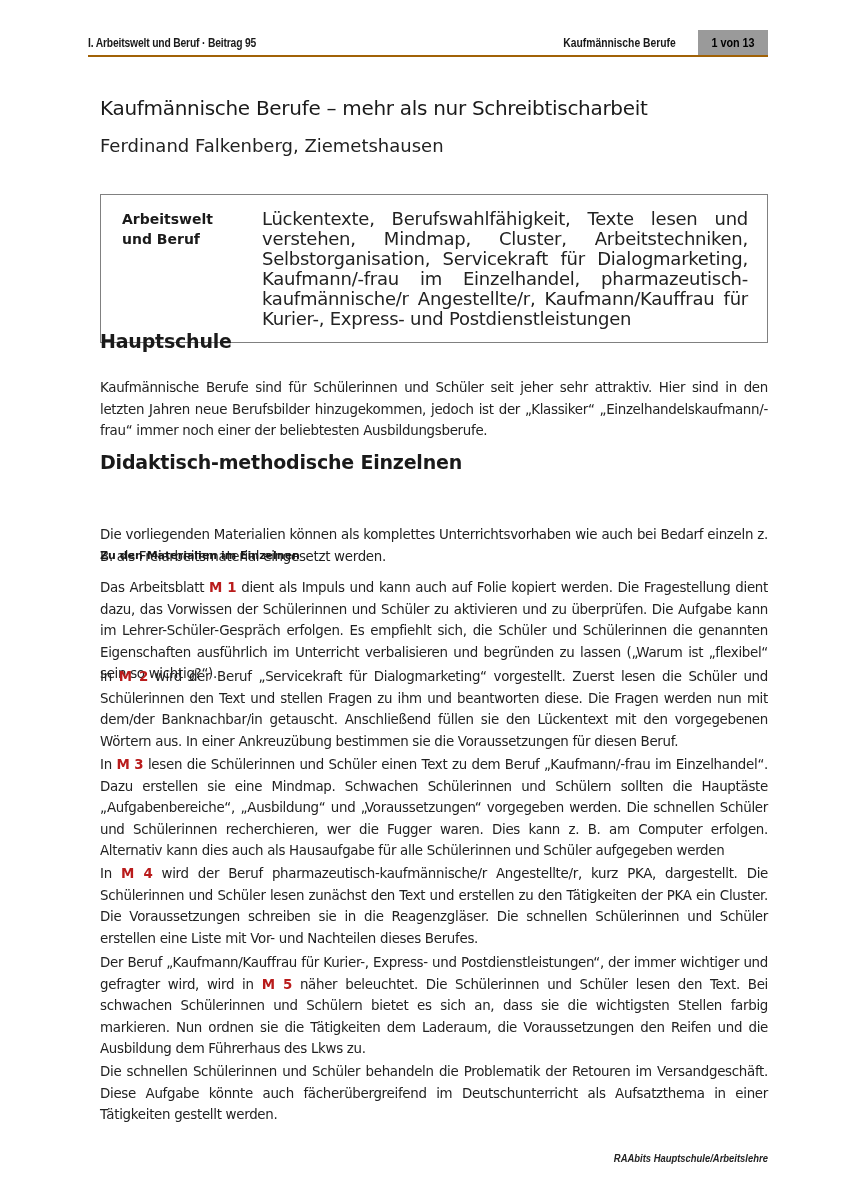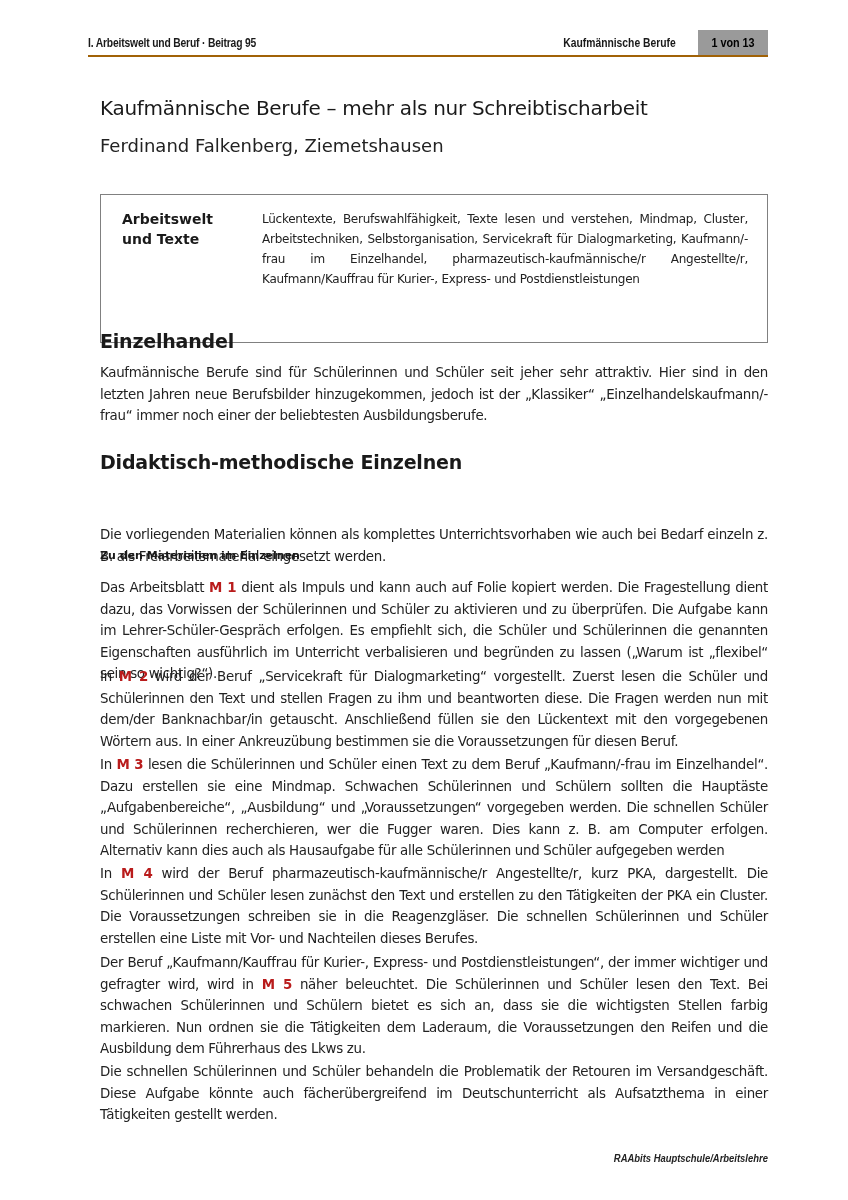--- a/index.html
+++ b/index.html
@@ -40,21 +40,21 @@
     .keyword-box {
       position: absolute; left: 100px; top: 194px; width: 668px; height: 149px;
       border: 1.5px solid #808080; box-sizing: border-box;
     }
     .kw-label {
       position: absolute; left: 21px; top: 14px;
       font-size: 14px; font-weight: bold; line-height: 20px;
     }
     .kw-text {
       position: absolute; left: 161px; top: 14px; width: 486px;
-      font-size: 12px; line-height: 20px; text-align: justify;
+      font-size: 18px; line-height: 20px; text-align: justify;
       letter-spacing: -0.25px; color: #222;
     }
     .h2 {
       position: absolute; left: 100px; font-size: 19px; font-weight: bold;
       letter-spacing: -0.2px; white-space: nowrap;
     }
     .h3 {
       position: absolute; left: 100px; font-size: 11px; font-weight: bold;
       white-space: nowrap;
     }
@@ -81,27 +81,27 @@
     <span>1 von 13</span>
   </div>
 </div>
 
 <div class="title">Kaufmännische Berufe – mehr als nur Schreibtischarbeit</div>
 <div class="author">Ferdinand Falkenberg, Ziemetshausen</div>
 
 <div class="keyword-box">
   <div class="kw-label">
     <div>Arbeitswelt</div>
-    <div>und Texte</div>
+    <div>und Beruf</div>
   </div>
   <div class="kw-text">Lückentexte, Berufswahlfähigkeit, Texte lesen und verstehen, Mindmap, Cluster, Arbeitstechniken, Selbstorganisation, Servicekraft für Dialogmarketing, Kaufmann/-frau im Einzelhandel, pharmazeutisch-kaufmännische/r Angestellte/r, Kaufmann/Kauffrau für Kurier-, Express- und Postdienstleistungen</div>
 </div>
 
-<div class="h2" style="top:330px;">Einzelhandel</div>
-<div class="para" style="top:362px;">Kaufmännische Berufe sind für Schülerinnen und Schüler seit jeher sehr attraktiv. Hier sind in den letzten Jahren neue Berufsbilder hinzugekommen, jedoch ist der „Klassiker“ „Einzelhandelskaufmann/-frau“ immer noch einer der beliebtesten Ausbildungsberufe.</div>
+<div class="h2" style="top:330px;">Hauptschule</div>
+<div class="para" style="top:377px;">Kaufmännische Berufe sind für Schülerinnen und Schüler seit jeher sehr attraktiv. Hier sind in den letzten Jahren neue Berufsbilder hinzugekommen, jedoch ist der „Klassiker“ „Einzelhandelskaufmann/-frau“ immer noch einer der beliebtesten Ausbildungsberufe.</div>
 
 <div class="h2" style="top:451px;">Didaktisch-methodische Einzelnen</div>
 <div class="para" style="top:484px;margin-top:40px;">Die vorliegenden Materialien können als komplettes Unterrichtsvorhaben wie auch bei Bedarf einzeln z. B. als Freiarbeitsmaterial eingesetzt werden.</div>
 
 <div class="h3" style="top:549px;">Zu den Materialien im Einzelnen</div>
 
 <div class="para" style="top:577px;"><span>Das Arbeitsblatt </span><b>M 1</b><span> dient als Impuls und kann auch auf Folie kopiert werden. Die Fragestellung dient dazu, das Vorwissen der Schülerinnen und Schüler zu aktivieren und zu überprüfen. Die Aufgabe kann im Lehrer-Schüler-Gespräch erfolgen. Es empfiehlt sich, die Schüler und Schülerinnen die genannten Eigenschaften ausführlich im Unterricht verbalisieren und begründen zu lassen („Warum ist „flexibel“ sein so wichtig?“).</span></div>
 
 <div class="para" style="top:666px;"><span>In </span><b>M 2</b><span> wird der Beruf „Servicekraft für Dialogmarketing“ vorgestellt. Zuerst lesen die Schüler und Schülerinnen den Text und stellen Fragen zu ihm und beantworten diese. Die Fragen werden nun mit dem/der Banknachbar/in getauscht. Anschließend füllen sie den Lückentext mit den vorgegebenen Wörtern aus. In einer Ankreuzübung bestimmen sie die Voraussetzungen für diesen Beruf.</span></div>
 

